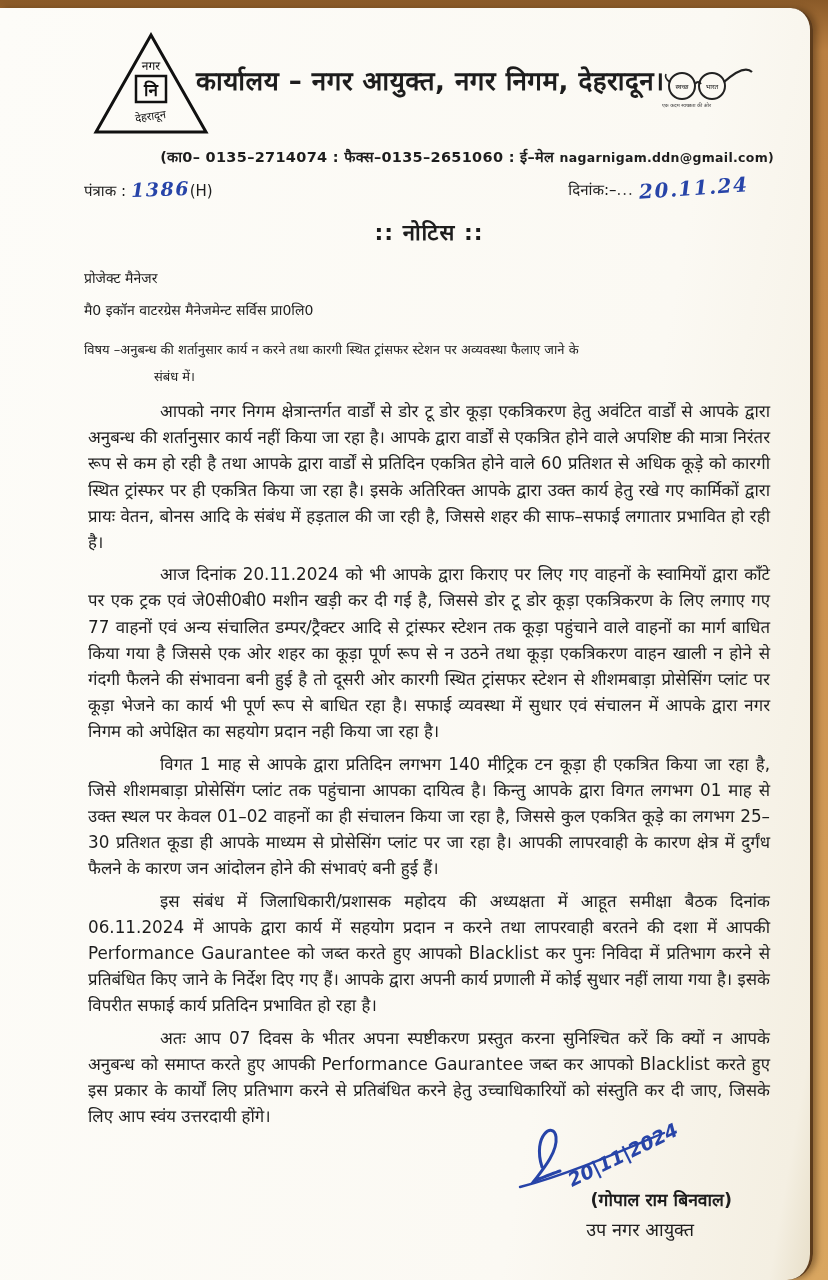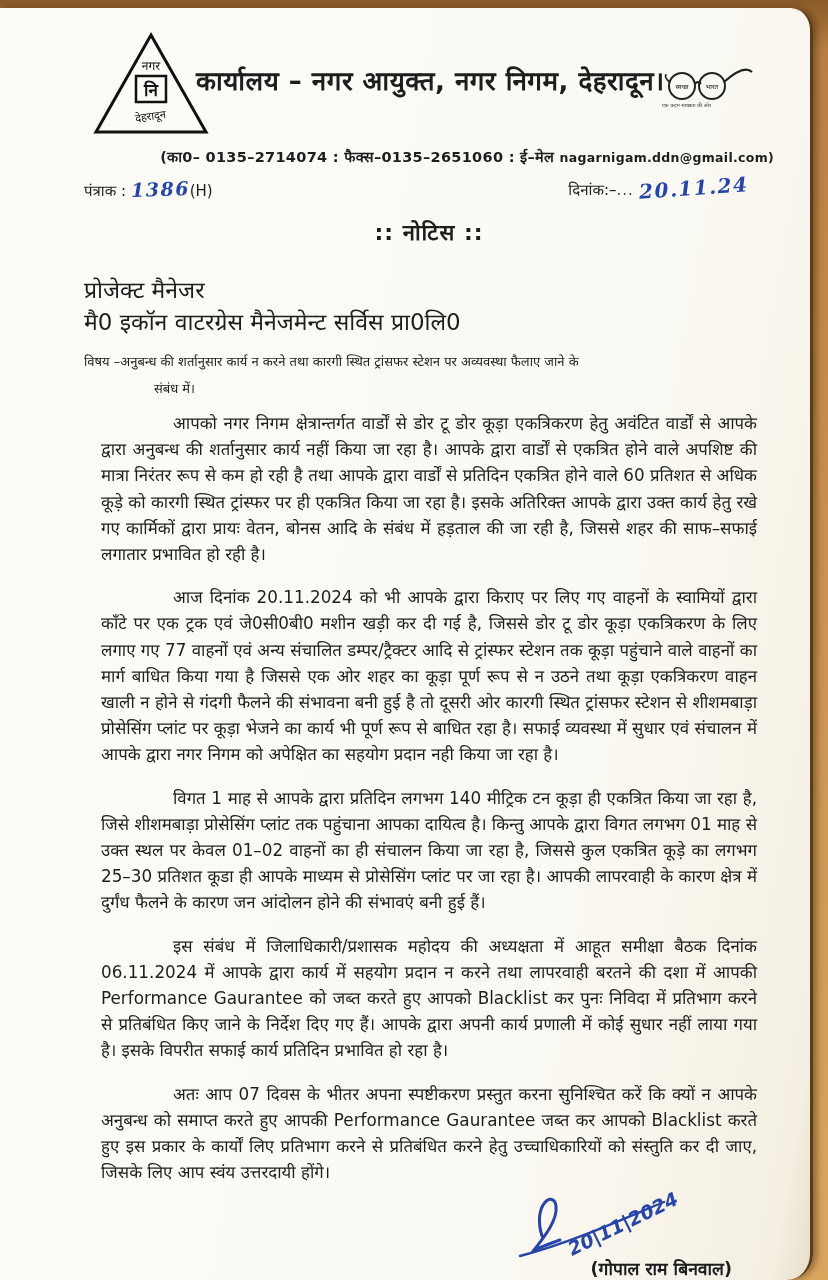--- a/index.html
+++ b/index.html
@@ -39,28 +39,28 @@
   .hand{
     color:#2744a8;font-style:italic;font-weight:bold;letter-spacing:1.5px;
     display:inline-block;transform:rotate(-2deg);font-size:19px;
     font-family:"DejaVu Serif","Liberation Serif",serif;
   }
   .date-hand{transform:rotate(-4deg);font-size:20px;}
   .dots{letter-spacing:1px;color:#444;}
   
   .notice-title{text-align:center;font-size:22px;font-weight:bold;margin-top:16px;letter-spacing:1px;}
   
-  .addr{margin-top:28px;font-size:23px;line-height:32px;}
+  .addr{margin-top:16px;font-size:14px;line-height:32px;}
   
   .subject{margin-top:10px;font-size:13px;line-height:27px;padding-left:56px;text-indent:-56px;}
   .subject .second{display:block;padding-left:14px;text-indent:0;}
   
   .para{
     font-size:16.8px;line-height:26.2px;text-align:justify;
-    text-indent:72px;margin:17px;margin-top:6px;
+    text-indent:72px;margin:4px;margin-top:6px;
   }
   .para:first-of-type{margin-top:8px;}
   
   .signblock{position:relative;margin-top:2px;height:130px;}
   .scribble{position:absolute;right:70px;top:-18px;width:190px;height:86px;}
   .sig-name{position:absolute;right:42px;top:54px;font-size:17.5px;font-weight:bold;text-align:center;}
   .sig-desig{position:absolute;right:80px;top:84px;font-size:18px;font-weight:normal;}
 </style>
 </head>
 <body>

